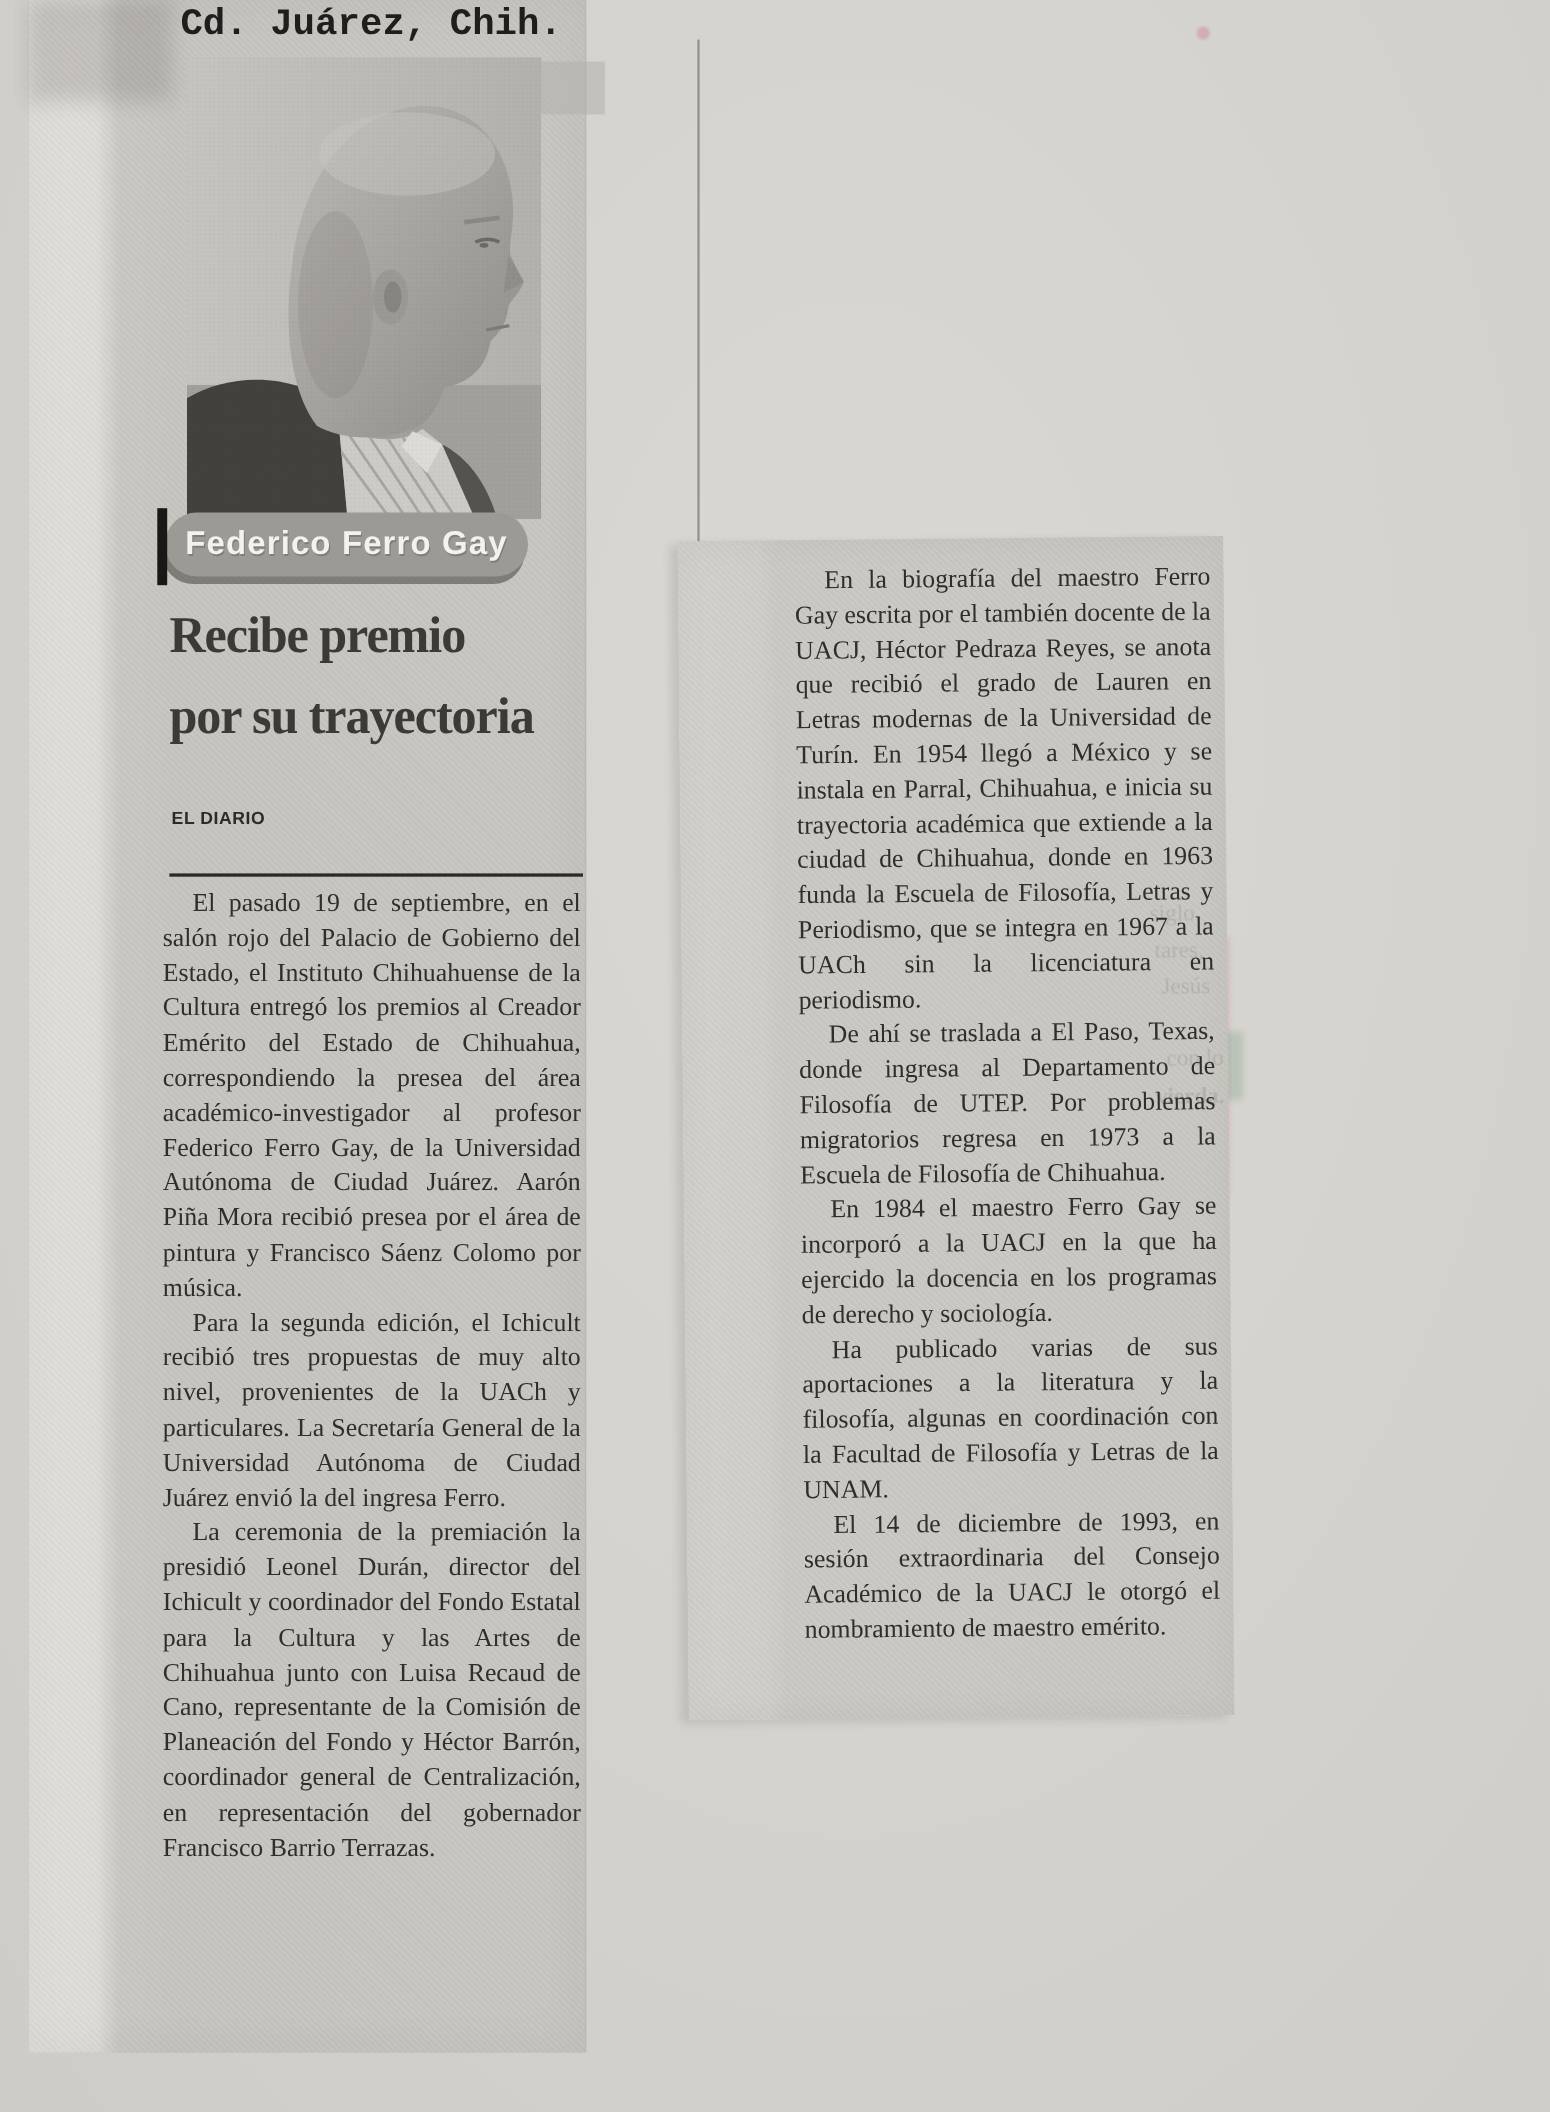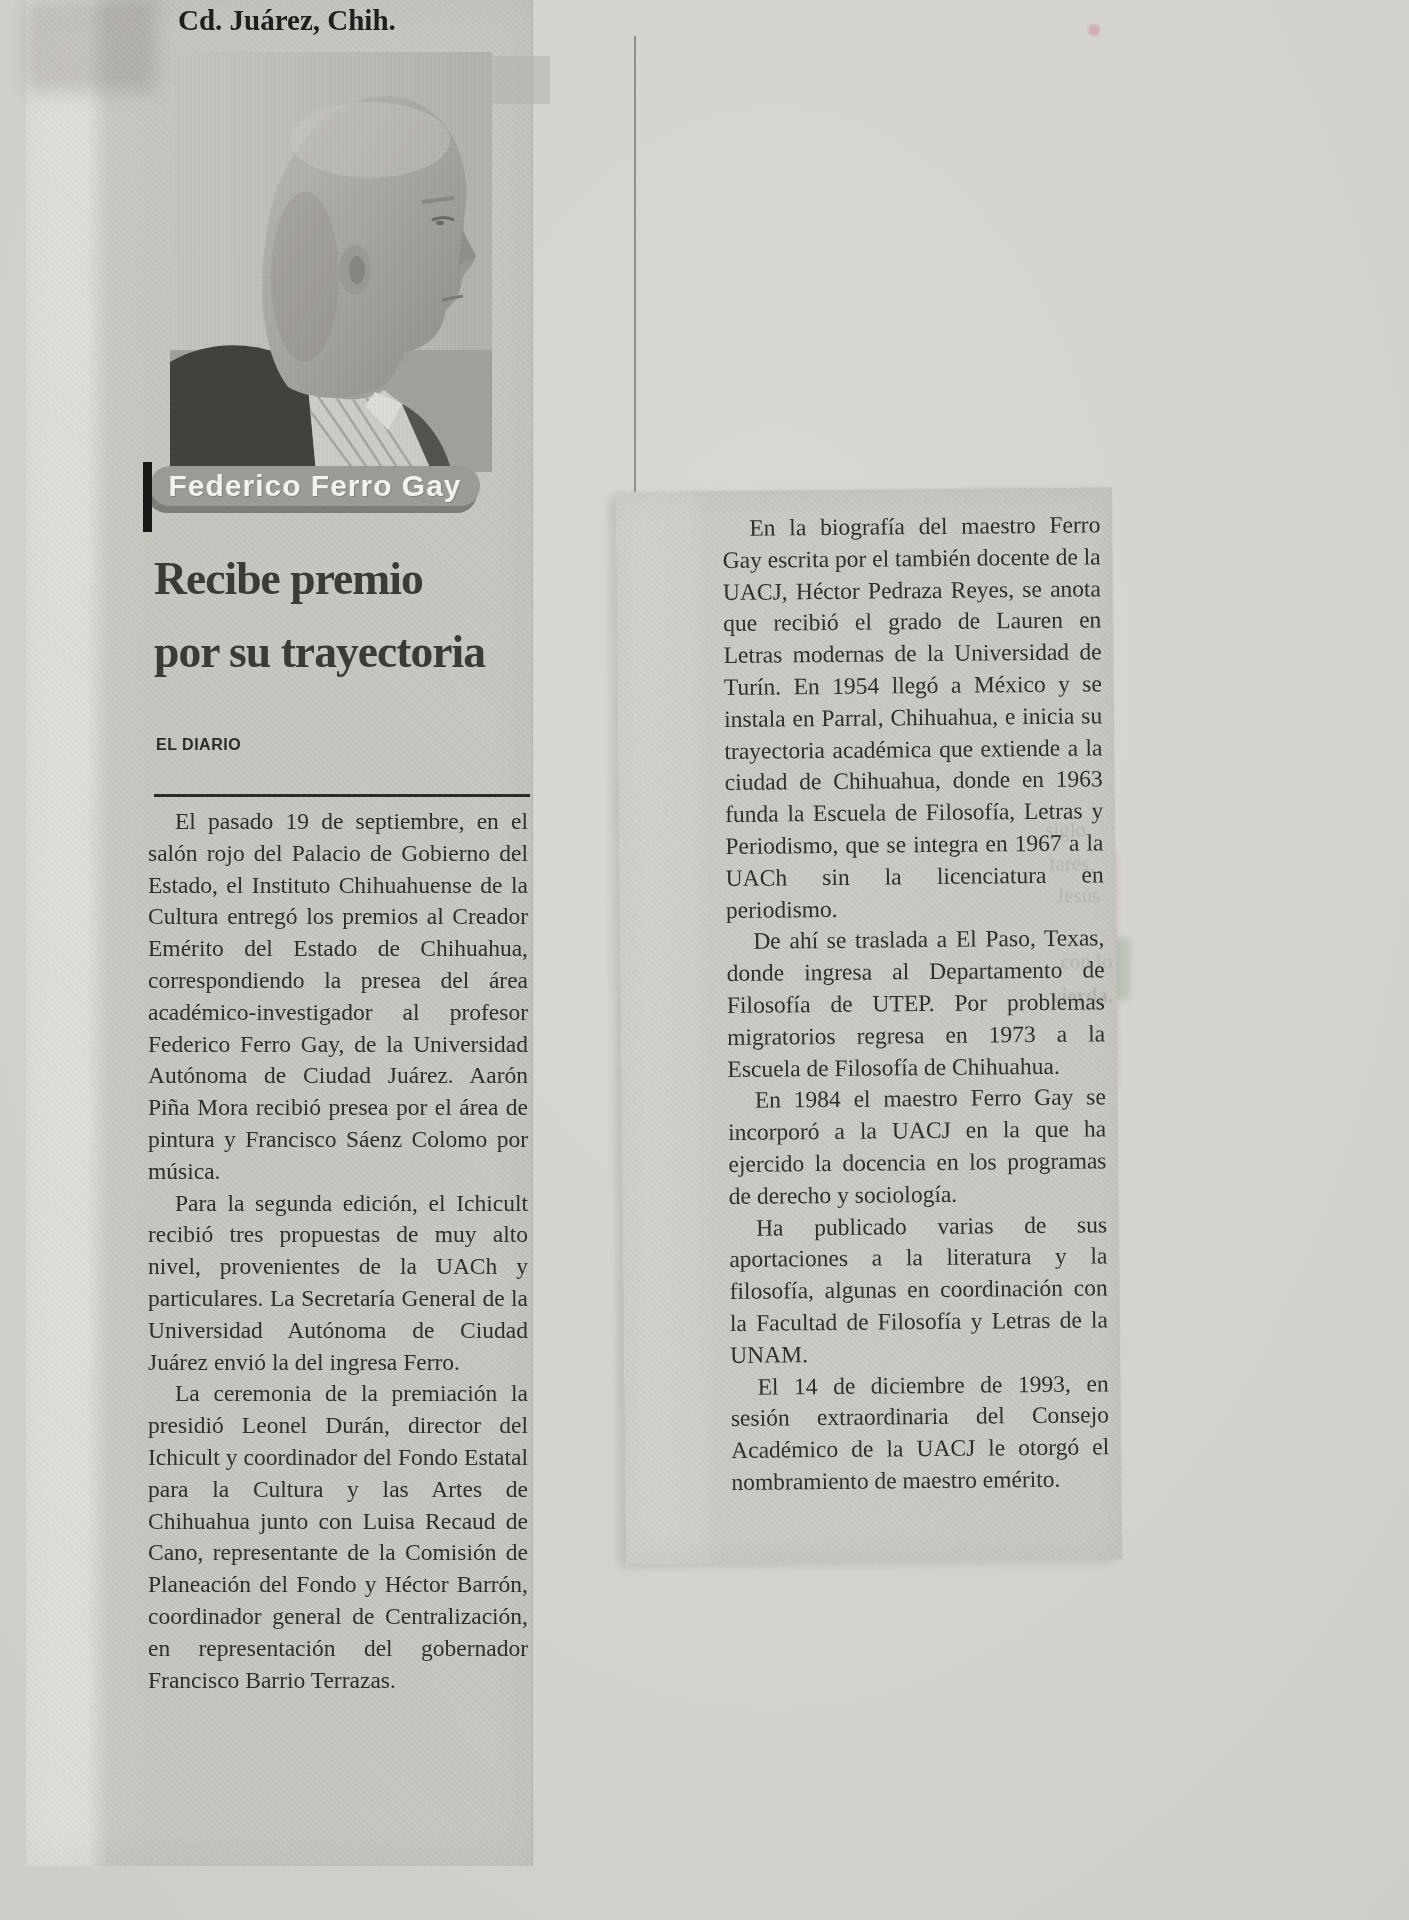--- a/index.html
+++ b/index.html
@@ -12,28 +12,28 @@
   .left-clip{
     position:absolute;left:26px;top:0;width:506px;height:1866px;
     background:linear-gradient(90deg,#e1dfda 0px,#dedcd7 62px,#cac8c3 82px,#c7c5c0 130px,#c8c6c1 100%);
     border-right:1px solid rgba(100,98,95,.35);
     box-shadow:inset 0 0 45px rgba(0,0,0,.05);
   }
   .left-clip::before{content:'';position:absolute;left:0;top:0;width:130px;height:92px;
     background:rgba(88,86,83,.20);filter:blur(9px);}
   .paper-texture{position:absolute;inset:0;pointer-events:none;
     background:repeating-linear-gradient(45deg,rgba(255,255,255,.025) 0 2px,rgba(0,0,0,.018) 2px 4px);}
-  .dateline{position:absolute;left:152px;top:4px;font-family:Liberation Serif, serif;
-    font-weight:bold;font-size:29px;color:#1f1e1c;white-space:nowrap;}
+  .dateline{position:absolute;left:138px;top:4px;font-family:Liberation Mono, monospace;
+    font-weight:bold;font-size:34px;color:#1f1e1c;white-space:nowrap;}
   .photo-strip{position:absolute;left:144px;top:56px;width:380px;height:48px;
     background:#b2b0ab;opacity:.55;}
   .photo{position:absolute;left:144px;top:52px;width:322px;height:420px;}
   .photo svg{display:block;width:100%;height:100%;}
   
-  .pill{position:absolute;left:124px;top:466px;width:330px;height:40px;background:#9c9a95;
+  .pill{position:absolute;left:124px;top:466px;width:330px;height:58px;background:#9c9a95;
     border-radius:29px;display:flex;align-items:center;justify-content:center;
     box-shadow:-3px 7px 0 rgba(55,53,50,.5);}
   .pill::before{content:'';position:absolute;left:-7px;top:-4px;width:9px;height:70px;background:#191816;}
   .pill-label{font-family:"Liberation Sans",sans-serif;font-weight:bold;font-size:30px;
     color:#f3f2ef;letter-spacing:1px;text-shadow:1px 1px 0 rgba(0,0,0,.18);white-space:nowrap;}
   .headline{position:absolute;left:128px;top:542px;width:402px;font-family:"Liberation Serif",serif;
     font-weight:bold;font-size:47px;line-height:73px;color:#3b3a37;letter-spacing:-1px;
     transform:scaleX(.97);transform-origin:left top;}
   .headline span{display:block;}
   .byline{position:absolute;left:130px;top:736px;font-family:"Liberation Sans",sans-serif;

